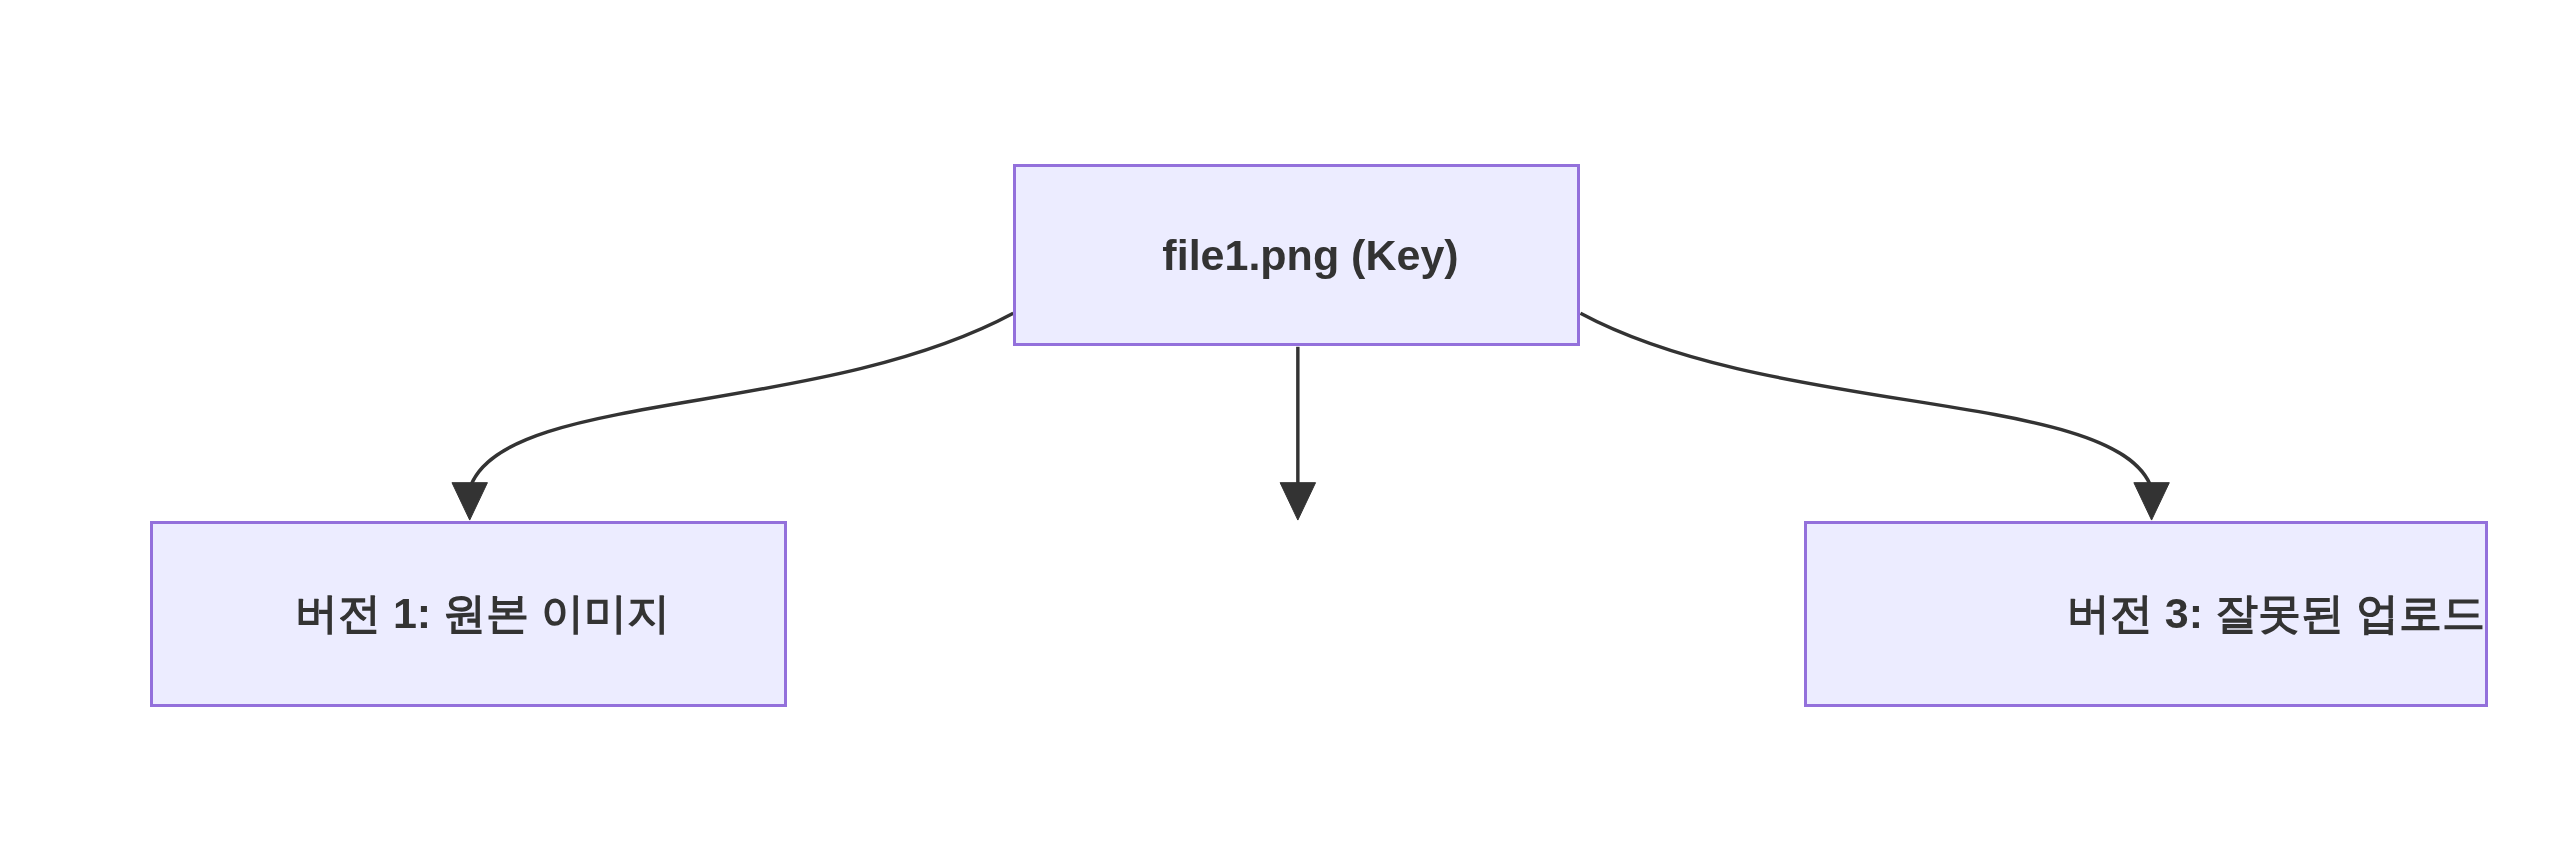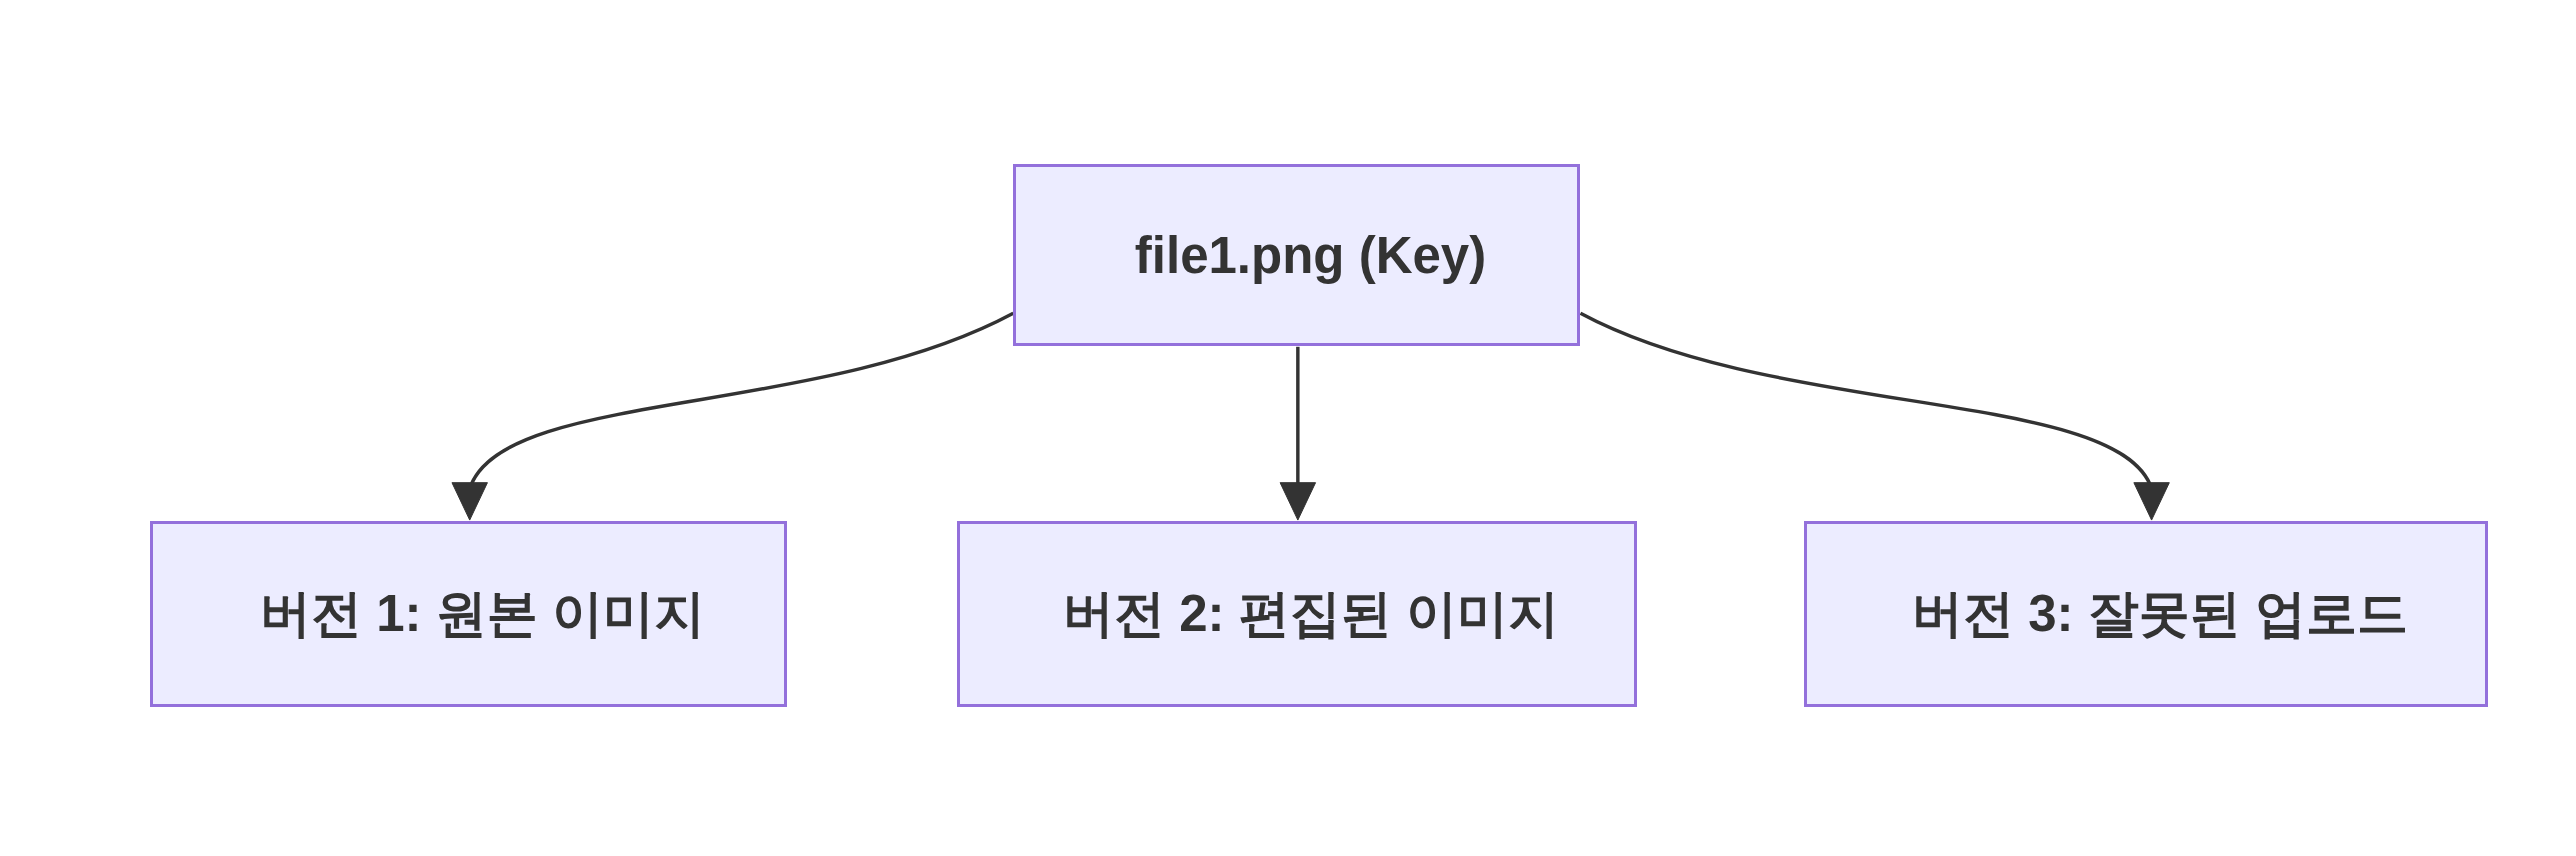--- a/index.html
+++ b/index.html
@@ -41,30 +41,30 @@
     stroke: var(--edge-line);
   }
   .node {
     position: absolute;
     background: var(--node-fill);
     border: 3px solid var(--node-border);
     display: flex;
     align-items: center;
     justify-content: center;
     color: var(--label-text);
-    font-size: 51px;
+    font-size: 43px;
     font-weight: 600;
     text-align: center;
     white-space: nowrap;
     padding-left: 28px;
   }
   .node-root { left: 1013px; top: 164px; width: 567px; height: 182px; }
   .node-v1   { left: 150px;  top: 521px; width: 637px; height: 186px; align-items: center; }
   .node-v2   { left: 957px;  top: 521px; width: 680px; height: 186px; }
-  .node-v3   { left: 1804px; top: 521px; width: 684px; height: 186px; }
+  .node-v3   { left: 1804px; top: 521px; width: 684px; height: 186px; justify-content: flex-end; }
 </style>
 </head>
 <body>
 
 <div class="canvas">
 
   <svg class="edges" viewBox="0 0 2616 870" xmlns="http://www.w3.org/2000/svg">
     <path d="M 1029 318 C 830 425, 510 395, 477 496"></path>
     <polygon points="459,490 495,490 477,528"></polygon>
 
@@ -76,22 +76,19 @@
   </svg>
 
   <div class="node node-root">
     <span>file1.png (Key)</span>
   </div>
 
   <div class="node node-v1">
     <span>버전 1: 원본 이미지</span>
   </div>
 
-  <div class="node node-v2">
-    <span>버전 2: 편집된 이미지</span>
-  </div>
 
   <div class="node node-v3">
     <span>버전 3: 잘못된 업로드</span>
   </div>
 
 </div>
 
 
 </body></html>

